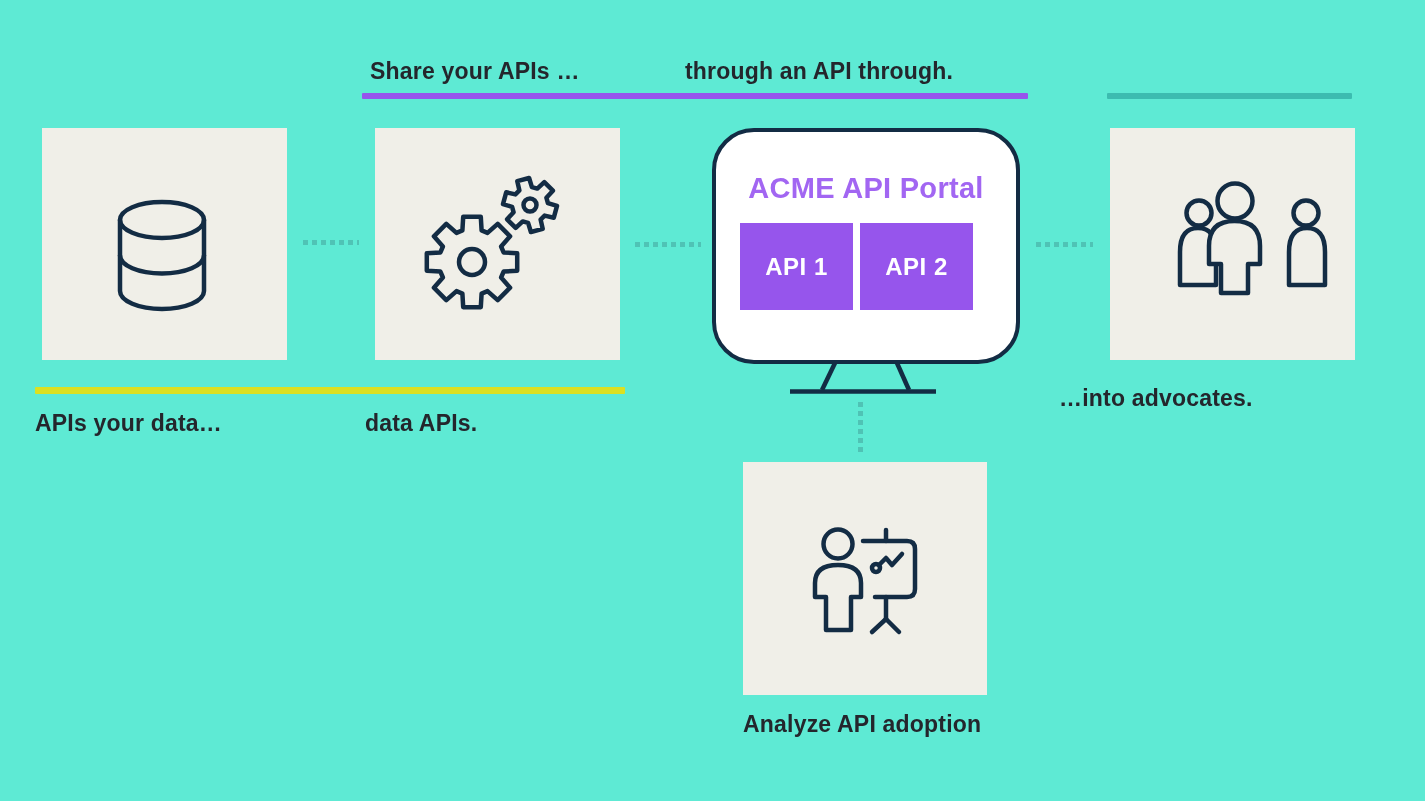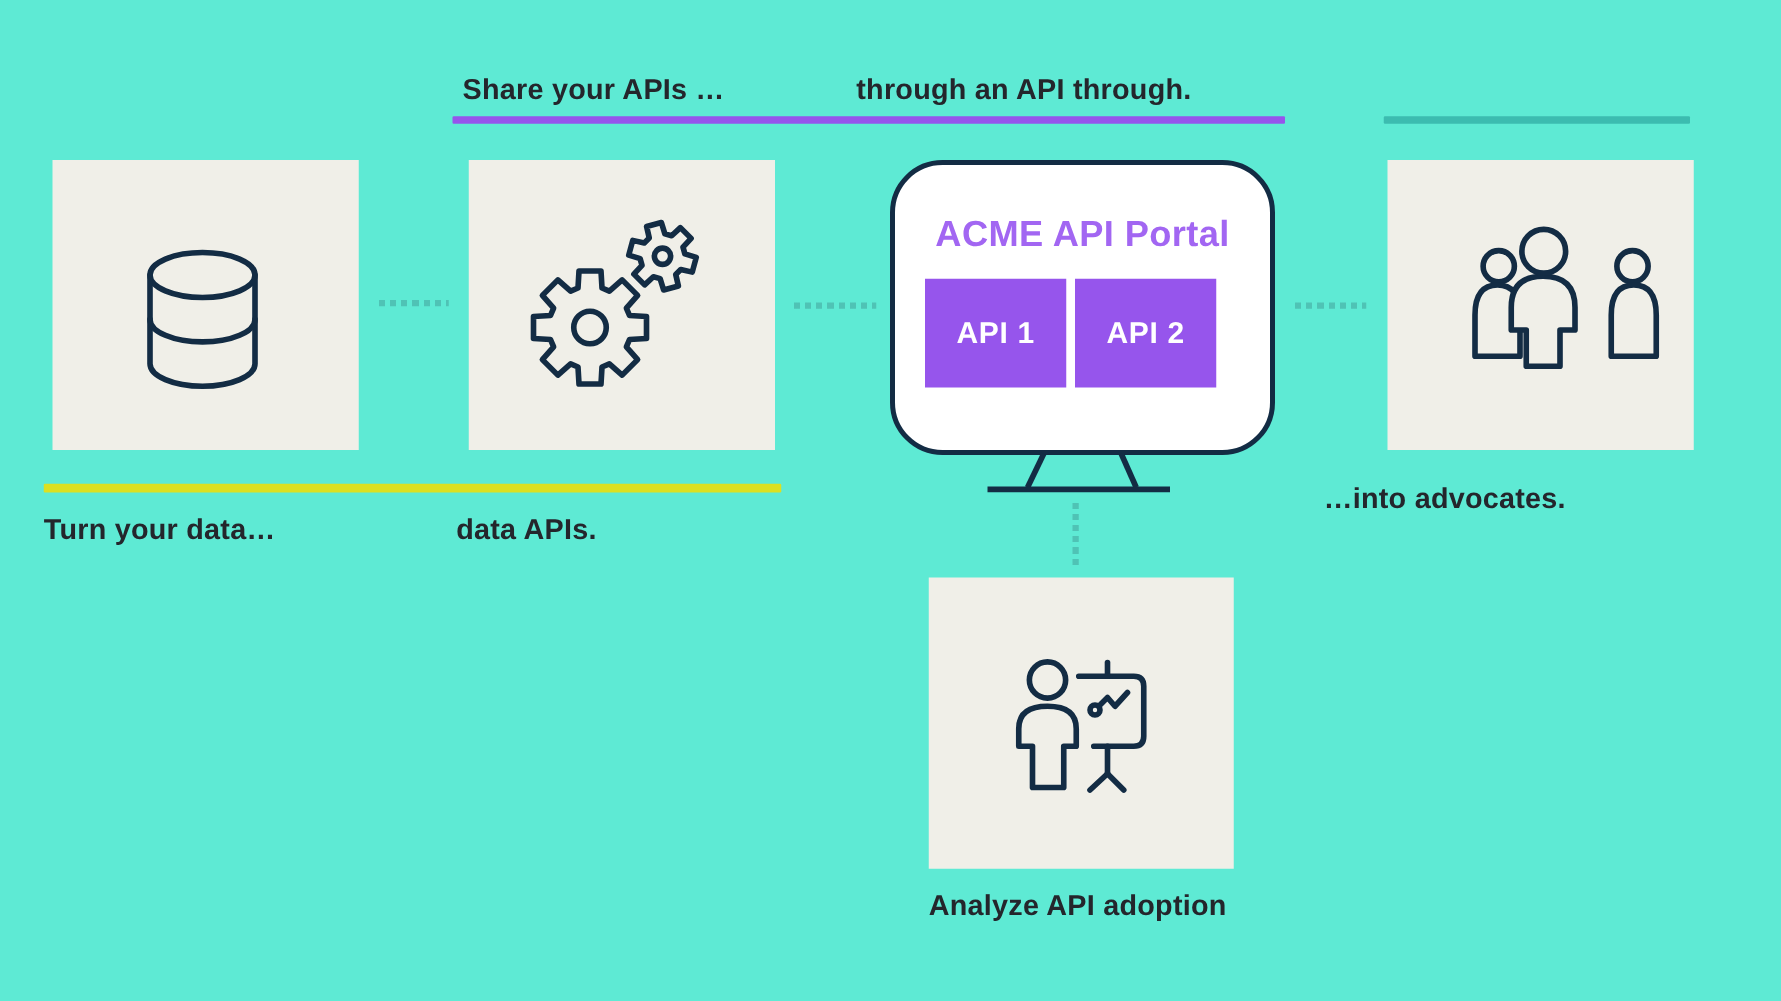--- a/index.html
+++ b/index.html
@@ -106,18 +106,18 @@
       <line x1="143" y1="68" x2="143" y2="79"></line>
       <line x1="143" y1="135" x2="143" y2="157"></line>
       <line x1="143" y1="157" x2="129" y2="170"></line>
       <line x1="143" y1="157" x2="156" y2="170"></line>
       <circle cx="133" cy="106" r="4"></circle>
       <path d="M136,103 L143,96 L149,103 L159,92"></path>
     </svg>
   </div>
 
   <div class="rule lime" style="left:35px;top:387px;width:590px;height:7px"></div>
-  <div class="cap" style="left:35px;top:410px">Turn your data…</div>
+  <div class="cap" style="left:35px;top:410px">APIs your data…</div>
   <div class="cap" style="left:365px;top:410px">data APIs.</div>
   <div class="cap" style="left:1059px;top:385px">…into advocates.</div>
   <div class="cap" style="left:743px;top:711px">Analyze API adoption</div>
 
 </div>
 
 </body></html>

